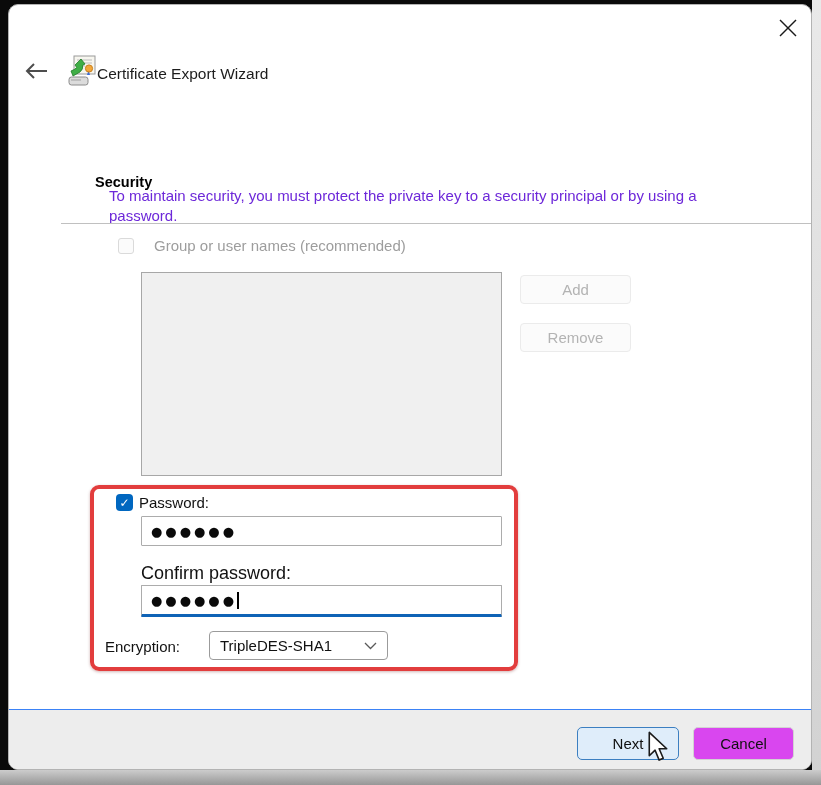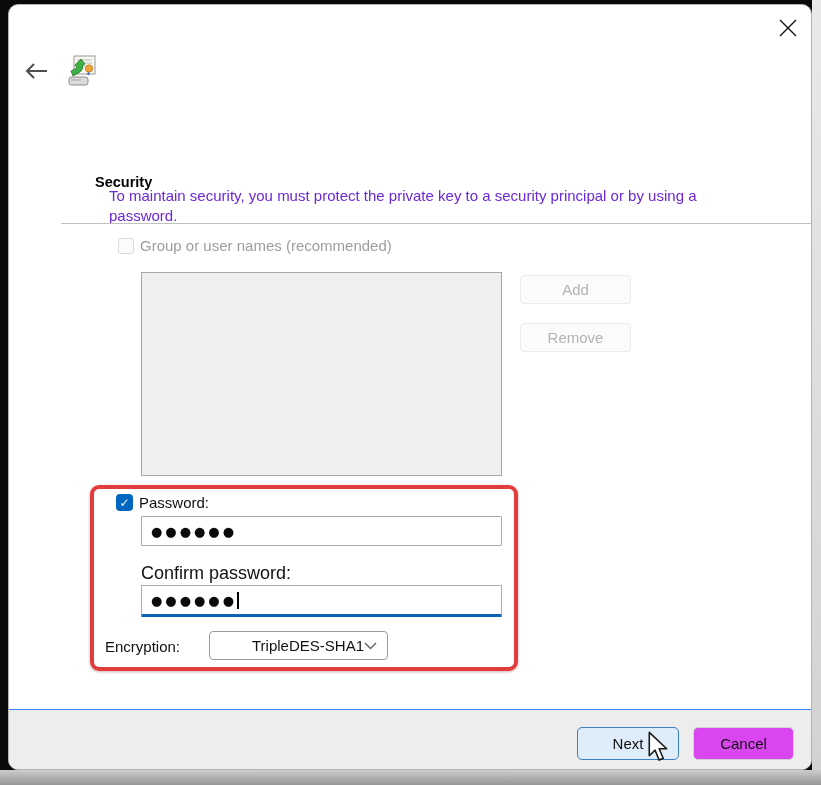--- a/index.html
+++ b/index.html
@@ -39,21 +39,21 @@
   .section-heading{
     position:absolute;left:70px;top:153px;margin:16px;
     font-size:14.5px;font-weight:700;color:#000;
   }
   .section-desc{
     position:absolute;left:92px;top:173px;margin:8px;width:614px;
     font-size:15px;line-height:20px;color:#6d28d9;
   }
   .divider{position:absolute;left:52px;right:0;top:218px;height:1px;background:#c0c0c0;}
   
-  .group-row{position:absolute;left:109px;top:232px;display:flex;align-items:center;gap:6px;}
+  .group-row{position:absolute;left:109px;top:232px;display:flex;align-items:center;gap:20px;}
   .checkbox-disabled{
     width:16px;height:16px;border:1px solid #dadada;background:#fbfbfb;
     border-radius:3px;display:inline-block;flex:0 0 auto;
   }
   .group-label{font-size:15px;color:#9d9d9d;white-space:nowrap;}
   .list-box{
     position:absolute;left:132px;top:267px;width:361px;height:204px;
     background:#f0f0f0;border:1px solid #a7a7a7;
   }
   .side-btn{
@@ -88,21 +88,21 @@
   .dots{font-family:"DejaVu Sans",sans-serif;font-size:13px;letter-spacing:3px;color:#0a0a0a;}
   .caret{display:inline-block;width:1.5px;height:17px;background:#000;margin-left:0;}
   .confirm-label{position:absolute;left:132px;top:558px;font-size:18px;color:#111;}
   
   .enc-label{position:absolute;left:96px;top:633px;font-size:15px;color:#111;}
   .dropdown{
     position:absolute;left:200px;top:626px;width:179px;height:29px;
     background:#fff;border:1px solid #9b9b9b;border-radius:4px;
     display:flex;align-items:center;padding:0 10px;cursor:pointer;
   }
-  .dropdown-value{font-size:15px;color:#111;flex:1;white-space:nowrap;text-align:right;}
+  .dropdown-value{font-size:15px;color:#111;flex:1;white-space:nowrap;}
   .chevron{flex:0 0 auto;display:block;}
   
   .footer{
     position:absolute;left:0;right:0;bottom:0;height:60px;
     background:#ededed;border-top:1px solid #3b82f6;
   }
   .footer-btn{
     position:absolute;top:17px;height:33px;border-radius:5px;
     font-size:15px;font-family:inherit;color:#101010;cursor:pointer;
   }
@@ -137,20 +137,21 @@
       <rect x="7" y="1" width="21" height="18" fill="#f7f6ef" stroke="#9a9a9a"></rect>
       <line x1="10" y1="5" x2="25" y2="5" stroke="#bdbdbd"></line>
       <line x1="10" y1="8" x2="25" y2="8" stroke="#bdbdbd"></line>
       <line x1="10" y1="11" x2="18" y2="11" stroke="#bdbdbd"></line>
       <polygon points="21.5,15 20,20 23,20" fill="#3a6bd6"></polygon>
       <circle cx="22" cy="13.5" r="3.6" fill="#f3a73a" stroke="#c97f1d"></circle>
       <rect x="2" y="22" width="19" height="8" rx="2.5" fill="#dcdcdc" stroke="#8c8c8c"></rect>
       <rect x="4" y="24" width="10" height="2" fill="#bfbfbf"></rect>
       <path d="M14,4 L18,9 L15.6,10.4 Q16.5,14 13,17 L6,21 L4,16 Q8,14.5 9.8,12.6 L8,10 Z" fill="#3fae46" stroke="#217a28" stroke-width="0.8"></path>
     </svg>
+    <h1 class="wizard-title">Certificate Export Wizard</h1>
 
     <h2 class="section-heading">Security</h2>
     <p class="section-desc">To maintain security, you must protect the private key to a security principal or by using a password.</p>
     <div class="divider"></div>
 
     <div class="group-row">
       <span class="checkbox-disabled"></span>
       <span class="group-label">Group or user names (recommended)</span>
     </div>
     <div class="list-box"></div>

